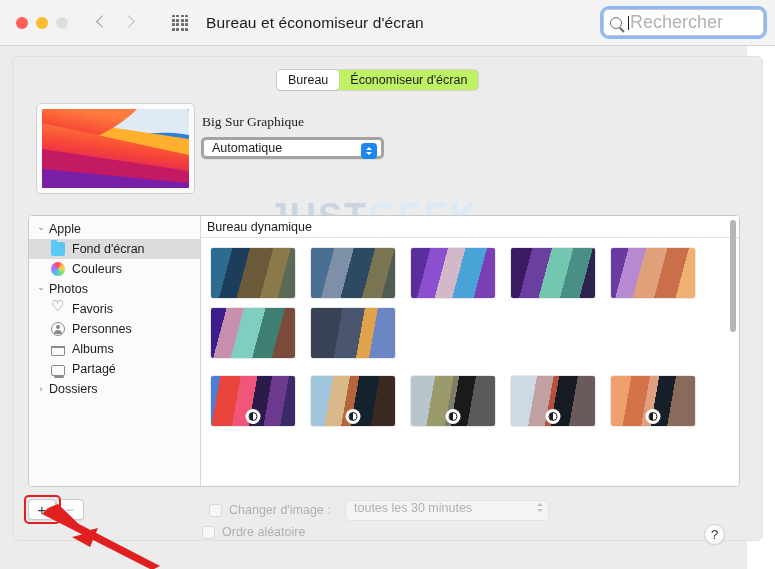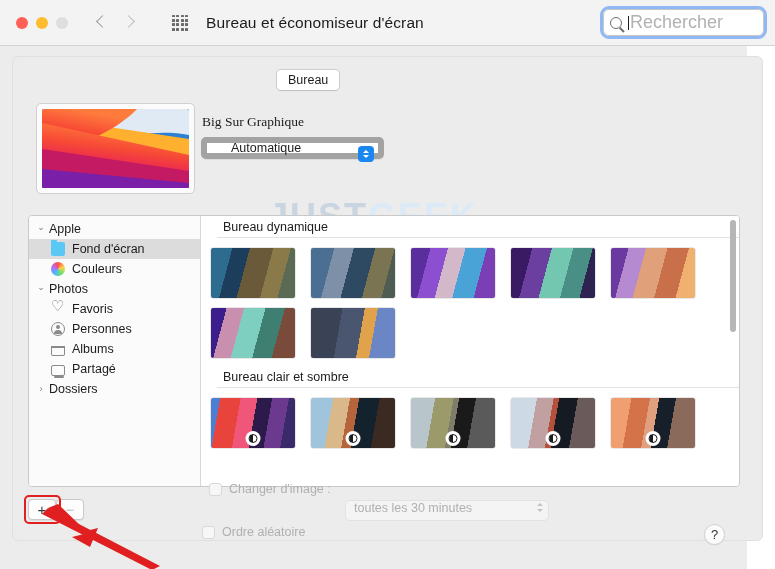--- a/index.html
+++ b/index.html
@@ -110,23 +110,23 @@
     width: 100%; height: 100%; border-radius: 2px; overflow: hidden;
     position: relative; background: #b52d6b;
   }
 
   .prev-label {
     position: absolute; left: 202px; top: 114px;
     font-size: 13.5px; color: #1c1c1e; font-family: Liberation Serif, serif;
   }
   .popup {
     position: absolute; left: 201px; top: 137px; width: 183px; height: 22px;
-    background: #fff; border: 6px solid #a3a3a3; border-radius: 5px;
+    background: #fff; border: 3px solid #a3a3a3; border-radius: 5px;
     box-shadow: 0 1px 1px rgba(0,0,0,.07);
-    display: flex; align-items: center; padding-left: 24px;
+    display: flex; align-items: center; padding-left: 8px;
     font-size: 12.5px; color: #1c1c1e;
   }
   .stepper {
     position: absolute; right: 4px; top: 3px; width: 16px; height: 16px;
     background: #1a86f0; border-radius: 4px;
     display: flex; flex-direction: column; align-items: center; justify-content: center; gap: 2px;
   }
   .stepper .ar { width: 0; height: 0; border-left: 3.2px solid transparent; border-right: 3.2px solid transparent; }
   .stepper .up { border-bottom: 3.6px solid #fff; }
   .stepper .dn { border-top: 3.6px solid #fff; }
@@ -200,21 +200,21 @@
     border: 1.3px solid #8a8a8a; border-radius: 0 0 2px 2px; height: 10px; margin-top: 3px;
     border-top-width: 2.2px;
   }
 
   .grid-pane {
     flex: 1; height: 100%; position: relative; overflow: hidden; background: #fff;
   }
   .sec-head {
     height: 22px; display: flex; align-items: center; padding-left: 6px;
     font-size: 12.5px; color: #1c1c1e;
-    background: #fff; border-bottom: 1px solid #e2e2e2; margin-left: 16px;
+    background: #fff; border-bottom: 1px solid #e2e2e2;
   }
   .thumbs {
     display: flex; flex-wrap: wrap; gap: 10px 16px; padding: 10px 8px 8px 10px;
   }
   .thumb {
     width: 84px; height: 50px; border-radius: 2px;
     box-shadow: 0 0 0 0.5px rgba(0,0,0,.18);
     position: relative; overflow: hidden;
   }
   .badge {
@@ -253,21 +253,21 @@
   .arrow-svg { position: absolute; left: 40px; top: 500px; pointer-events: none; }
 
   .cbrow {
     position: absolute; display: flex; align-items: center;
     font-size: 12.5px; color: #b0b0b0;
   }
   .cb {
     width: 13px; height: 13px; border: 1px solid #d8d8d8; border-radius: 3px;
     background: #f7f7f7; margin-right: 7px; flex: none;
   }
-  .row1 { left: 202px; top: 482px; padding-left: 7px; }
+  .row1 { left: 202px; top: 503px; padding-left: 7px; }
   .row2 { left: 202px; top: 525px; }
   .interval {
     position: absolute; left: 345px; top: 500px; width: 204px; height: 21px;
     background: #f4f4f4; border: 1px solid #e2e2e2; border-radius: 5px;
     display: flex; align-items: flex-start; padding-left: 8px;
     font-size: 12.5px; color: #b0b0b0;
   }
   .stepper-grey {
     position: absolute; right: 5px; top: 2px;
     display: flex; flex-direction: column; align-items: center; justify-content: center; gap: 3px;
@@ -326,20 +326,21 @@
         <span class="caret"></span>
         <span class="ph" title="Rechercher">Rechercher</span>
       </div>
     </div>
   </div>
 
   <div class="card"></div>
 
   <div class="tabs">
     <div class="tab active">Bureau</div>
+    <div class="tab">Économiseur d'écran</div>
   </div>
 
   <div class="preview-box">
     <div class="preview-img">
       <svg width="100%" height="100%" viewBox="0 0 147 79" preserveAspectRatio="none">
         <defs>
           <linearGradient id="bs" x1="0" y1="1" x2="0.3" y2="0">
             <stop offset="0" stop-color="#6f2bb5"></stop>
               <stop offset="0.35" stop-color="#e5195f"></stop>
             <stop offset="0.7" stop-color="#f74a35"></stop>
@@ -412,21 +413,20 @@
       <div class="sec-head">Bureau dynamique</div>
         <div class="thumbs">
           <div class="thumb" title="Catalina Island" style="background: linear-gradient(105deg, rgb(45, 107, 143) 0px, rgb(45, 107, 143) 22%, rgb(29, 61, 92) 22%, rgb(29, 61, 92) 40%, rgb(107, 90, 58) 40%, rgb(107, 90, 58) 64%, rgb(138, 122, 74) 64%, rgb(138, 122, 74) 82%, rgb(90, 106, 85) 82%, rgb(90, 106, 85) 100%);"></div>
           <div class="thumb" title="Catalina Coast" style="background: linear-gradient(105deg, rgb(74, 111, 146) 0px, rgb(74, 111, 146) 24%, rgb(125, 144, 168) 24%, rgb(125, 144, 168) 44%, rgb(46, 74, 99) 44%, rgb(46, 74, 99) 66%, rgb(122, 116, 82) 66%, rgb(122, 116, 82) 86%, rgb(78, 92, 82) 86%, rgb(78, 92, 82) 100%);"></div>
           <div class="thumb" title="Big Sur Purple" style="background: linear-gradient(105deg, rgb(91, 46, 158) 0px, rgb(91, 46, 158) 20%, rgb(140, 79, 208) 20%, rgb(140, 79, 208) 38%, rgb(211, 184, 201) 38%, rgb(211, 184, 201) 56%, rgb(74, 163, 214) 56%, rgb(74, 163, 214) 78%, rgb(122, 63, 181) 78%, rgb(122, 63, 181) 100%);"></div>
           <div class="thumb" title="Big Sur Teal" style="background: linear-gradient(105deg, rgb(58, 26, 99) 0px, rgb(58, 26, 99) 22%, rgb(106, 63, 160) 22%, rgb(106, 63, 160) 42%, rgb(115, 199, 176) 42%, rgb(115, 199, 176) 64%, rgb(74, 143, 134) 64%, rgb(74, 143, 134) 84%, rgb(46, 34, 80) 84%, rgb(46, 34, 80) 100%);"></div>
           <div class="thumb" title="Big Sur Desert" style="background: linear-gradient(105deg, rgb(106, 58, 160) 0px, rgb(106, 58, 160) 18%, rgb(181, 138, 208) 18%, rgb(181, 138, 208) 36%, rgb(224, 160, 122) 36%, rgb(224, 160, 122) 58%, rgb(201, 111, 74) 58%, rgb(201, 111, 74) 80%, rgb(240, 176, 112) 80%, rgb(240, 176, 112) 100%);"></div>
           <div class="thumb" title="Big Sur Beach" style="background: linear-gradient(105deg, rgb(59, 30, 140) 0px, rgb(59, 30, 140) 16%, rgb(201, 143, 174) 16%, rgb(201, 143, 174) 34%, rgb(126, 207, 192) 34%, rgb(126, 207, 192) 56%, rgb(63, 127, 114) 56%, rgb(63, 127, 114) 76%, rgb(122, 74, 58) 76%, rgb(122, 74, 58) 100%);"></div>
           <div class="thumb" title="Solar Gradients" style="background: linear-gradient(100deg, rgb(58, 66, 86) 0px, rgb(58, 66, 86) 34%, rgb(74, 85, 112) 34%, rgb(74, 85, 112) 58%, rgb(224, 162, 74) 58%, rgb(224, 162, 74) 72%, rgb(106, 134, 196) 72%, rgb(106, 134, 196) 100%);"></div>
         </div>
-        <div class="sec-head">Bureau clair et sombre</div>
         <div class="thumbs">
           <div class="thumb" title="Big Sur Graphique" style="background: linear-gradient(100deg, rgb(74, 127, 212) 0px, rgb(74, 127, 212) 10%, rgb(232, 68, 60) 10%, rgb(232, 68, 60) 32%, rgb(240, 85, 122) 32%, rgb(240, 85, 122) 50%, rgb(43, 26, 74) 50%, rgb(43, 26, 74) 66%, rgb(107, 58, 143) 66%, rgb(107, 58, 143) 84%, rgb(58, 42, 106) 84%, rgb(58, 42, 106) 100%);">
             <span class="badge">
               <i></i>
             </span>
           </div>
           <div class="thumb" title="The Lake" style="background: linear-gradient(100deg, rgb(159, 196, 220) 0px, rgb(159, 196, 220) 24%, rgb(217, 185, 138) 24%, rgb(217, 185, 138) 42%, rgb(181, 100, 60) 42%, rgb(181, 100, 60) 52%, rgb(20, 34, 46) 52%, rgb(20, 34, 46) 74%, rgb(58, 42, 34) 74%, rgb(58, 42, 34) 100%);">
             <span class="badge">
               <i></i>
             </span>

